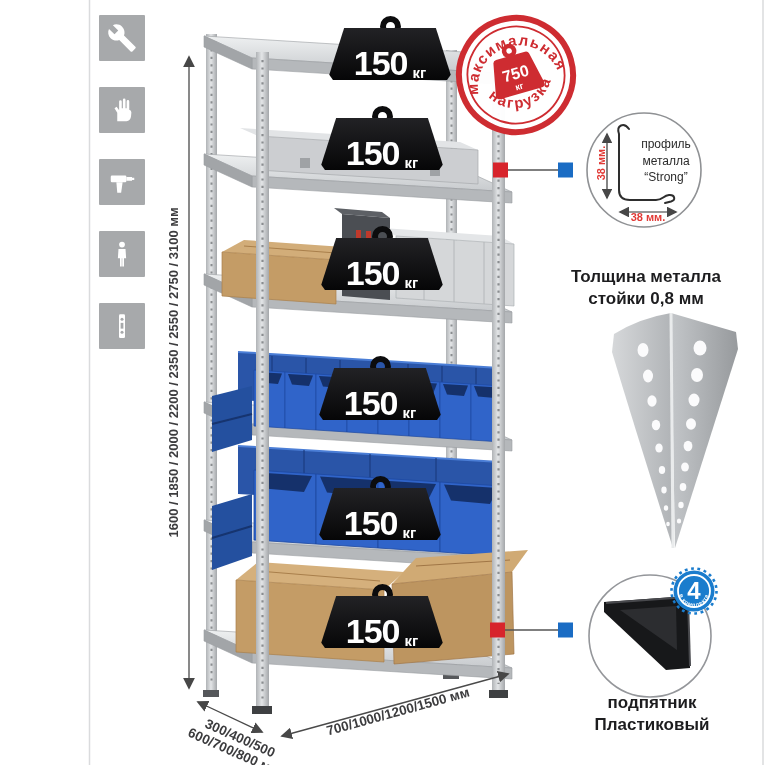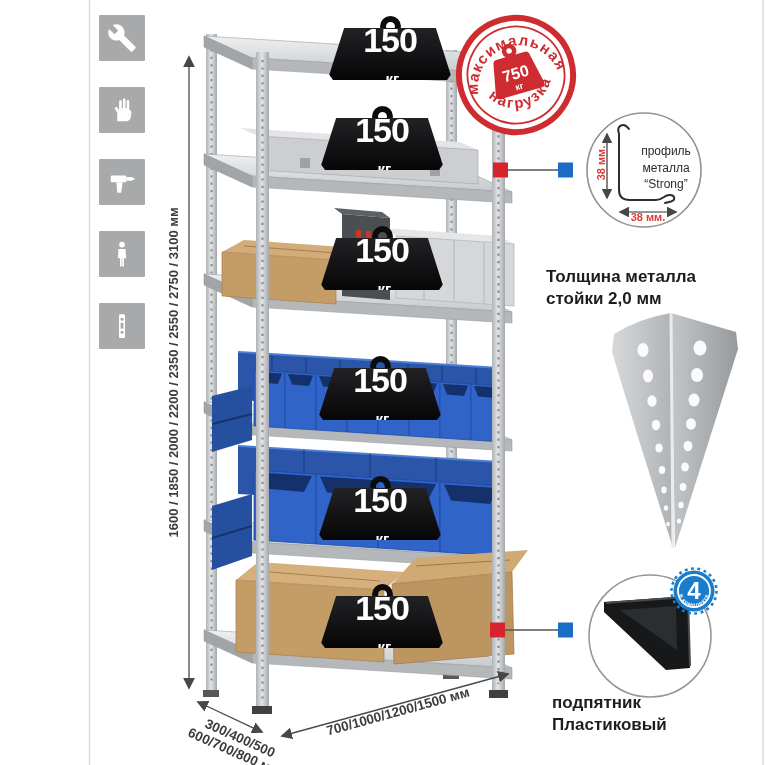--- a/index.html
+++ b/index.html
@@ -9,32 +9,32 @@
   .tile{position:absolute;left:99px;width:46px;height:46px;background:#a7a9ab;border-radius:1px;
         display:flex;align-items:center;justify-content:center;}
   .tile svg{width:30px;height:30px;}
   
   #gfx{position:absolute;left:0;top:0;z-index:1;}
   
   .weight{position:absolute;width:124px;z-index:3;text-align:center;}
   .w-ring{width:21px;height:21px;border:6px solid #0c0c0d;border-radius:50%;margin:0 auto -9px;box-sizing:border-box;}
   .w-body{height:52px;background:linear-gradient(#222225,#060607);
           clip-path:polygon(13% 0,87% 0,99% 90%,96% 100%,4% 100%,1% 90%);
-          display:flex;align-items:center;justify-content:center;flex-direction:column;}
+          display:flex;align-items:flex-end;justify-content:center;}
   .w-num{font-weight:bold;font-size:34px;color:#ffffff;letter-spacing:-1px;line-height:1;}
   .w-unit{font-weight:bold;font-size:15px;color:#ffffff;margin:14px 0 0 5px;line-height:1;}
   
   .dim{position:absolute;z-index:2;font-weight:bold;color:#3c3c3e;white-space:nowrap;text-align:center;}
   .dim-h{left:-147px;top:365px;width:640px;font-size:13px;transform:rotate(-90deg);}
   .dim-d{left:147px;top:730px;width:180px;font-size:13.5px;line-height:15px;transform:rotate(24deg);}
   .dim-w{left:268px;top:704px;width:260px;font-size:13.5px;transform:rotate(-15.5deg);}
   
-  .caption{position:absolute;z-index:2;font-weight:bold;font-size:17px;
+  .caption{position:absolute;z-index:2;text-align:center;font-weight:bold;font-size:17px;
            color:#1d1d1f;line-height:22px;}
-  .profile-label{position:absolute;left:630px;top:143px;width:72px;z-index:2;text-align:center;
+  .profile-label{position:absolute;left:630px;top:136px;width:72px;z-index:2;text-align:center;
                  font-size:12px;line-height:16.5px;color:#2b2b2b;z-index:2;}
   .red-dim{position:absolute;z-index:2;font-weight:bold;font-size:11px;color:#e23a36;text-align:center;white-space:nowrap;}
   .red-dim-v{left:571px;top:157px;width:60px;transform:rotate(-90deg);}
   .red-dim-h{left:608px;top:211px;width:80px;}
 </style>
 </head>
 <body>
 
 <div id="stage">
 
@@ -346,21 +346,21 @@
 
   <div class="profile-label">
     <div>профиль</div>
     <div>металла</div>
     <div>“Strong”</div>
   </div>
   <div class="red-dim red-dim-v">38 мм.</div>
   <div class="red-dim red-dim-h">38 мм.</div>
   <div class="caption" style="left:546px;top:266px;width:200px">
     <div>Толщина металла</div>
-    <div>стойки 2,0 мм</div>
+    <div>стойки 0,8 мм</div>
   </div>
   <div class="caption" style="left:552px;top:692px;width:200px">
     <div>подпятник</div>
     <div>Пластиковый</div>
   </div>
 
   <div class="weight" style="left:328px;top:16px">
     <div class="w-ring"></div>
     <div class="w-body">
         <span class="w-num">150</span>

